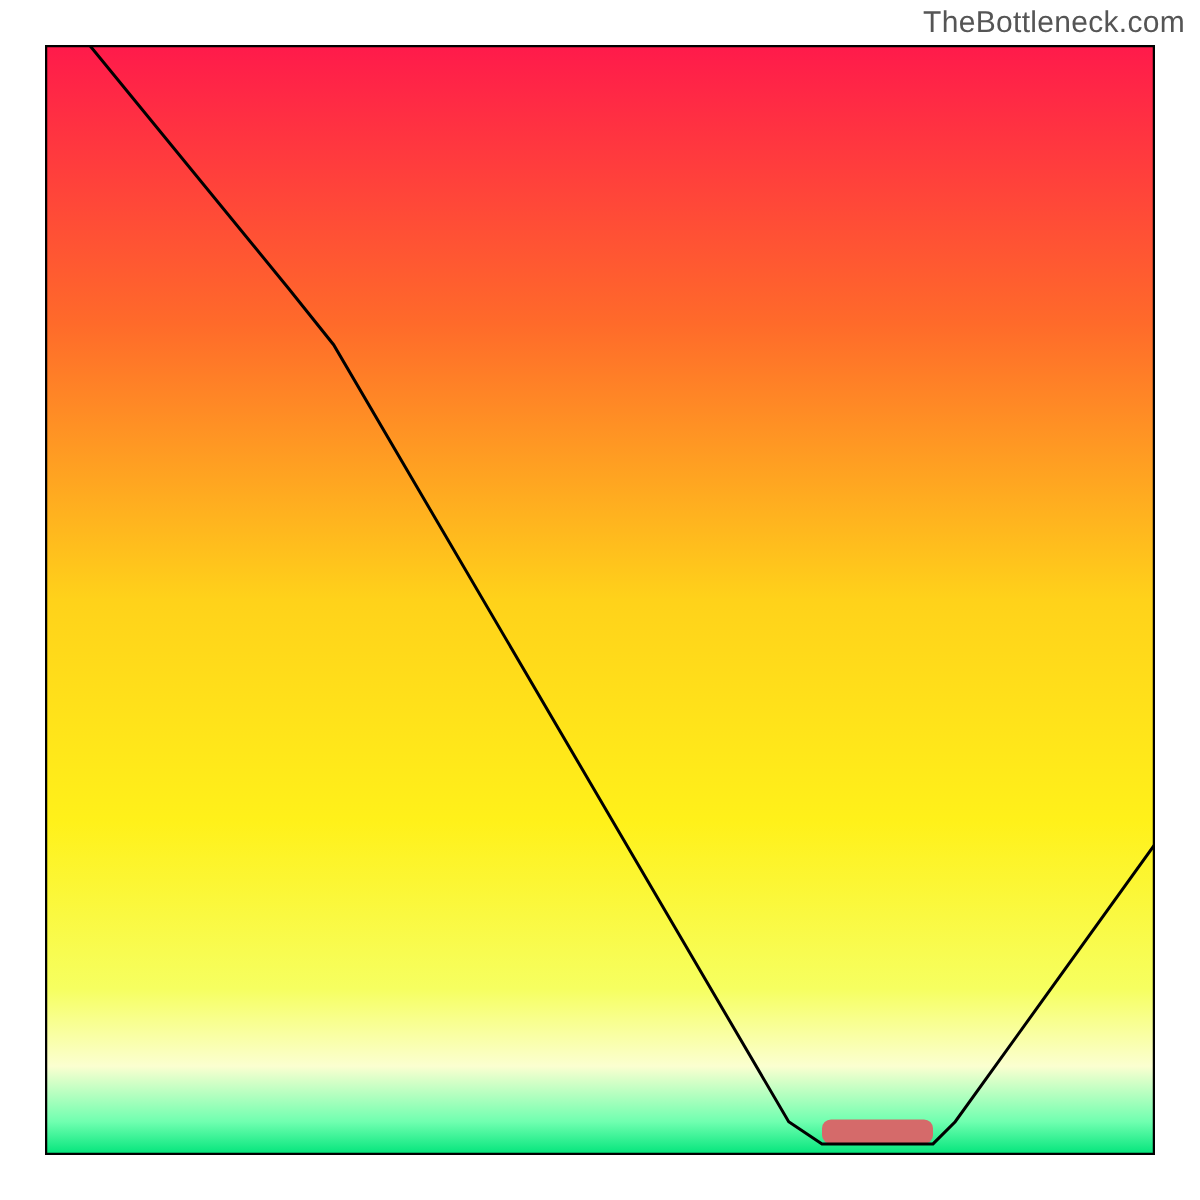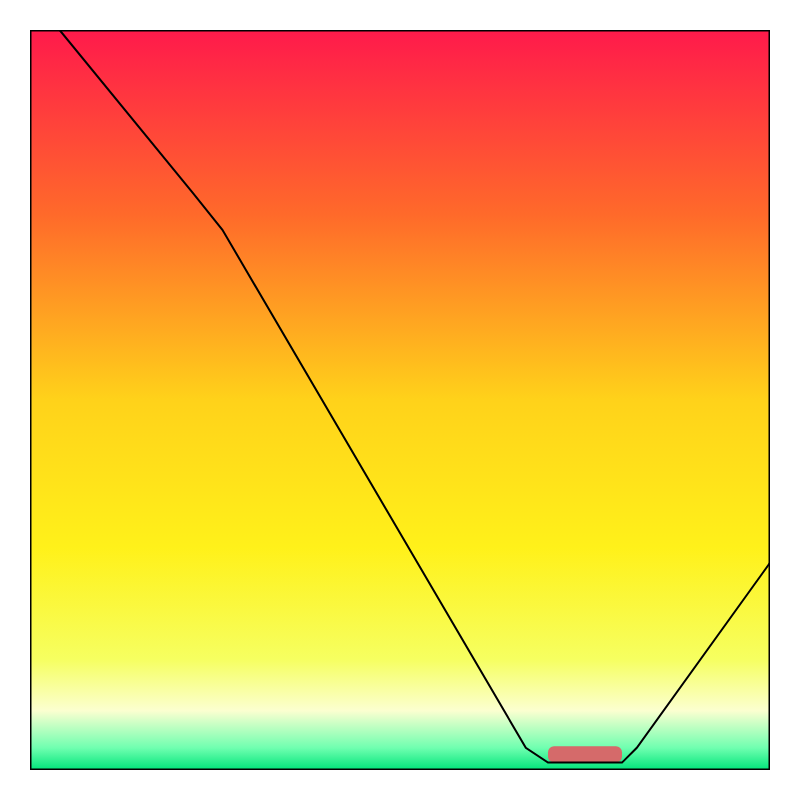--- a/index.html
+++ b/index.html
@@ -33,20 +33,21 @@
     box-sizing: border-box;
   }
   .plot svg {
     display: block;
   }
 </style>
 </head>
 <body>
 
 <div class="wrap">
+  <div class="watermark">TheBottleneck.com</div>
 
   <div class="plot">
     <svg id="chart-svg" width="740" height="740" viewBox="0 0 740 740">
       <defs>
         <linearGradient id="bg-grad" x1="0" y1="0" x2="0" y2="1">
             <stop offset="0%" stop-color="#ff1a4b"></stop>
             <stop offset="25%" stop-color="#ff6a2a"></stop>
             <stop offset="50%" stop-color="#ffd21a"></stop>
             <stop offset="70%" stop-color="#fff11a"></stop>
             <stop offset="85%" stop-color="#f6ff60"></stop>

